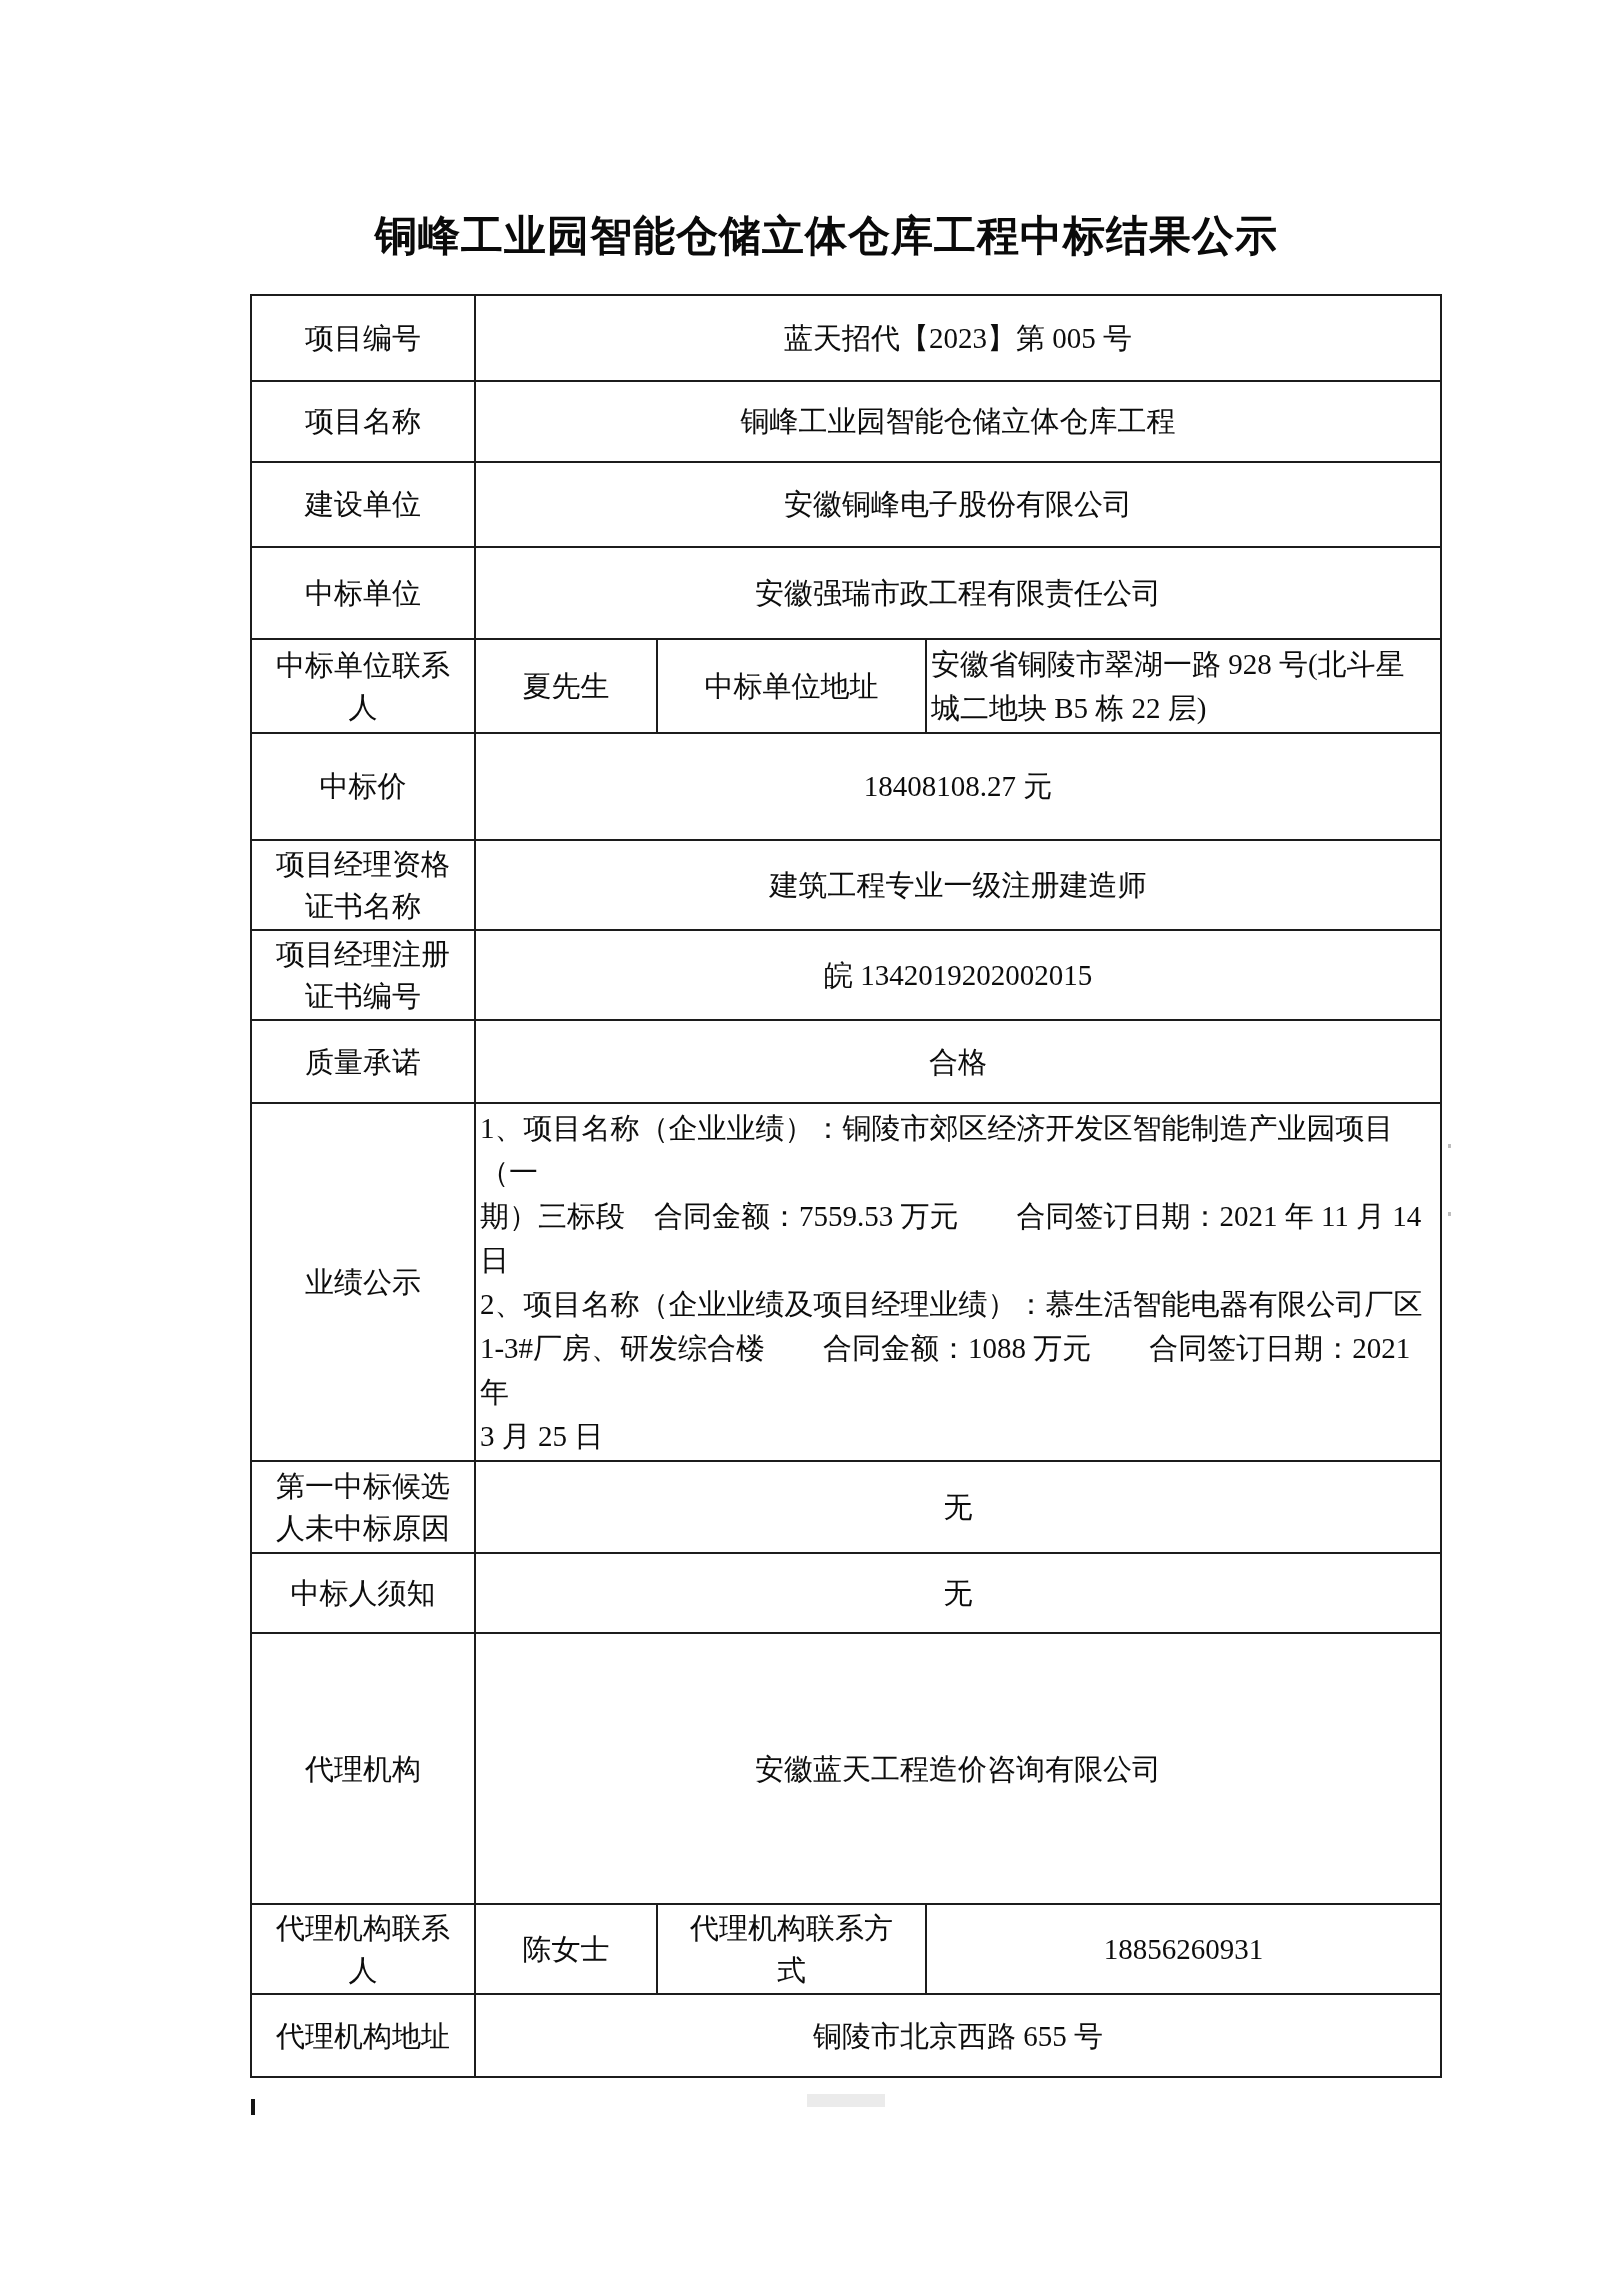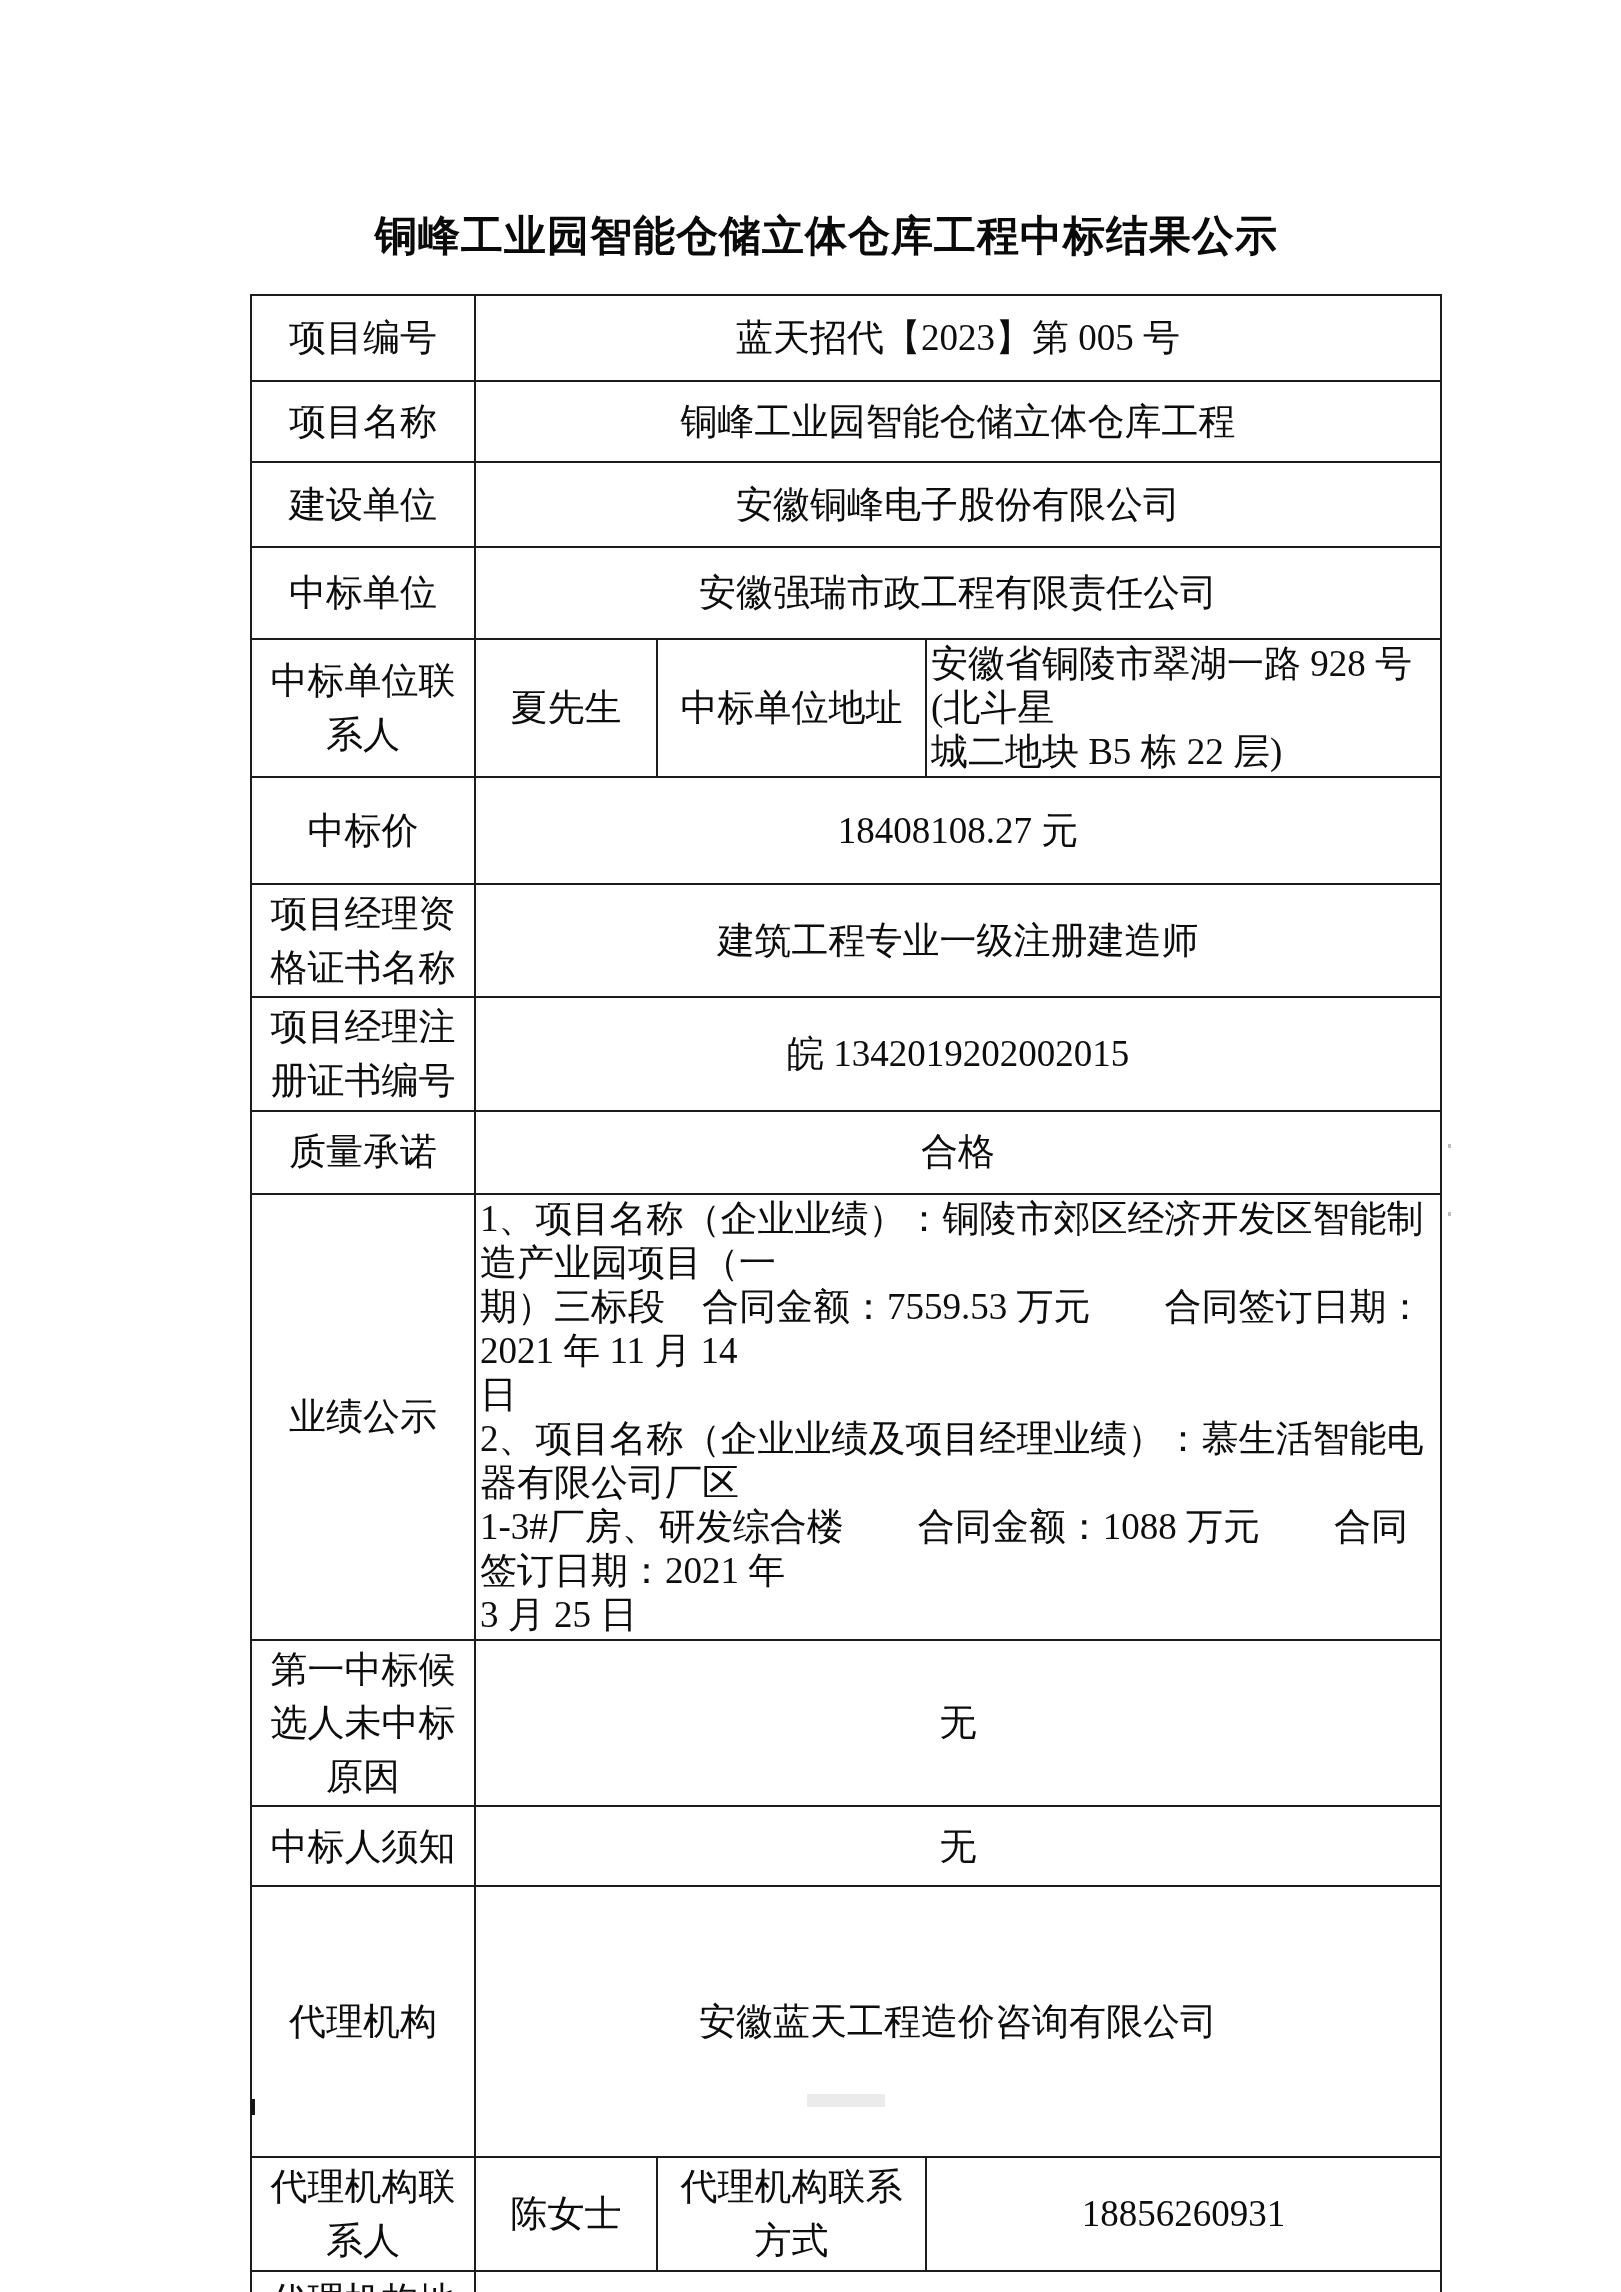--- a/index.html
+++ b/index.html
@@ -12,21 +12,21 @@
     position:absolute;top:208px;left:0;width:1621px;margin:0;
     text-align:center;font-size:42px;font-weight:bold;letter-spacing:1px;color:#0a0a0a;padding-left:16px;
   }
   table.bid{
     position:absolute;left:250px;top:294px;width:1190px;
     border-collapse:collapse;table-layout:fixed;
     border:2.9px solid #1c1c1c;
   }
   table.bid td{
     border:2px solid #1c1c1c;border-top-width:2.9px;border-bottom-width:2.9px;
-    font-size:37px;line-height:1.45;text-align:center;vertical-align:middle;
+    font-size:29px;line-height:1.45;text-align:center;vertical-align:middle;
     padding:2px 18px;color:#0d0d0d;overflow:hidden;
   }
   table.bid td.left{text-align:left;padding-left:3.9px;padding-right:3.9px;}
   table.bid td div{line-height:44px;text-align:left;}
   
   tr:nth-child(1){height:86px}  tr:nth-child(2){height:81px}
   tr:nth-child(3){height:85px}  tr:nth-child(4){height:92px}
   tr:nth-child(5){height:76px}  tr:nth-child(6){height:107px}
   tr:nth-child(7){height:81px}  tr:nth-child(8){height:82px}
   tr:nth-child(9){height:83px}  tr:nth-child(10){height:90px}

